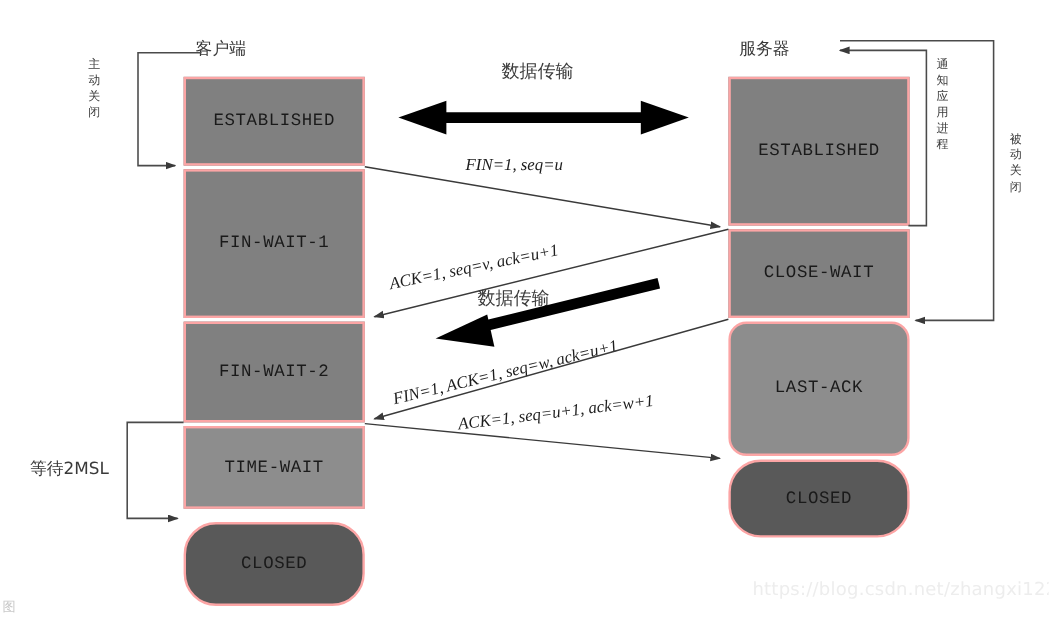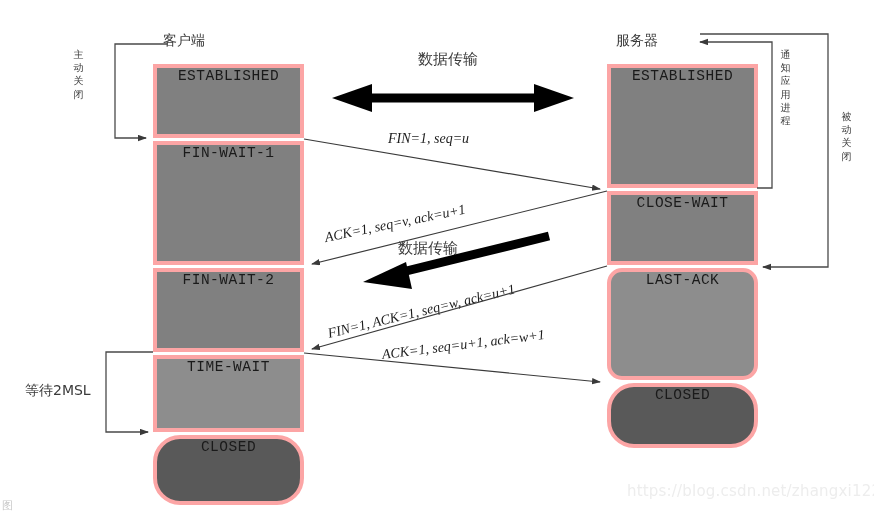--- a/index.html
+++ b/index.html
@@ -12,22 +12,23 @@
     width: 874px;
     height: 514px;
     background: #ffffff;
     overflow: hidden;
     font-family: "Liberation Serif", "DejaVu Serif", serif;
   }
   
   .state-box {
     position: absolute;
     box-sizing: border-box;
-    border: 4px solid #fca5a5;
+    border: 2px solid #fca5a5;
     display: flex;
+    align-items: center;
     justify-content: center;
     color: #1a1a1a;
     font-family: "Liberation Mono", "DejaVu Sans Mono", monospace;
     font-size: 14.5px;
     letter-spacing: 0.5px;
     white-space: nowrap;
   }
   .fill-mid    { background: #808080; }
   .fill-light  { background: #8d8d8d; }
   .fill-dark   { background: #595959; border-radius: 27px; }
@@ -118,21 +119,21 @@
 
   <div class="state-box fill-mid" style="left: 153px; top: 64px; width: 151px; height: 74px; background: rgb(128, 128, 128);">
     <span>ESTABLISHED</span>
   </div>
   <div class="state-box fill-mid" style="left: 153px; top: 141px; width: 151px; height: 124px; background: rgb(128, 128, 128);">
     <span>FIN-WAIT-1</span>
   </div>
   <div class="state-box fill-mid" style="left: 153px; top: 268px; width: 151px; height: 84px; background: rgb(128, 128, 128);">
     <span>FIN-WAIT-2</span>
   </div>
-  <div class="state-box fill-light" style="left: 153px; top: 355px; width: 151px; height: 77px; background: rgb(141, 141, 141);">
+  <div class="state-box fill-light" style="left: 153px; top: 355px; width: 151px; height: 69px; background: rgb(141, 141, 141);">
     <span>TIME-WAIT</span>
   </div>
   <div class="state-box fill-dark" style="left: 153px; top: 435px; width: 151px; height: 70px; background: rgb(89, 89, 89);">
     <span>CLOSED</span>
   </div>
 
   <div class="state-box fill-mid" style="left: 607px; top: 64px; width: 151px; height: 124px; background: rgb(128, 128, 128);">
     <span>ESTABLISHED</span>
   </div>
   <div class="state-box fill-mid" style="left: 607px; top: 191px; width: 151px; height: 74px; background: rgb(128, 128, 128);">

